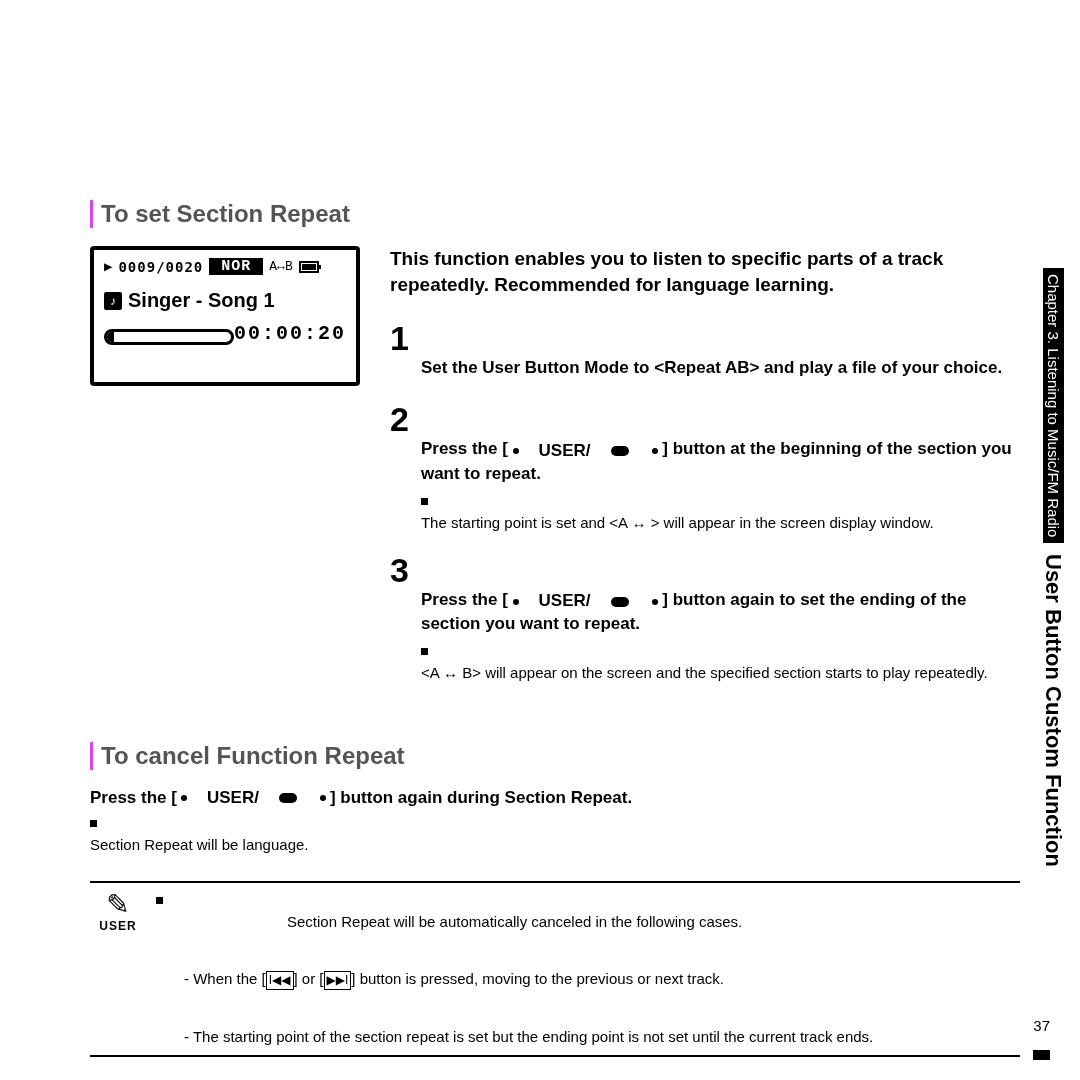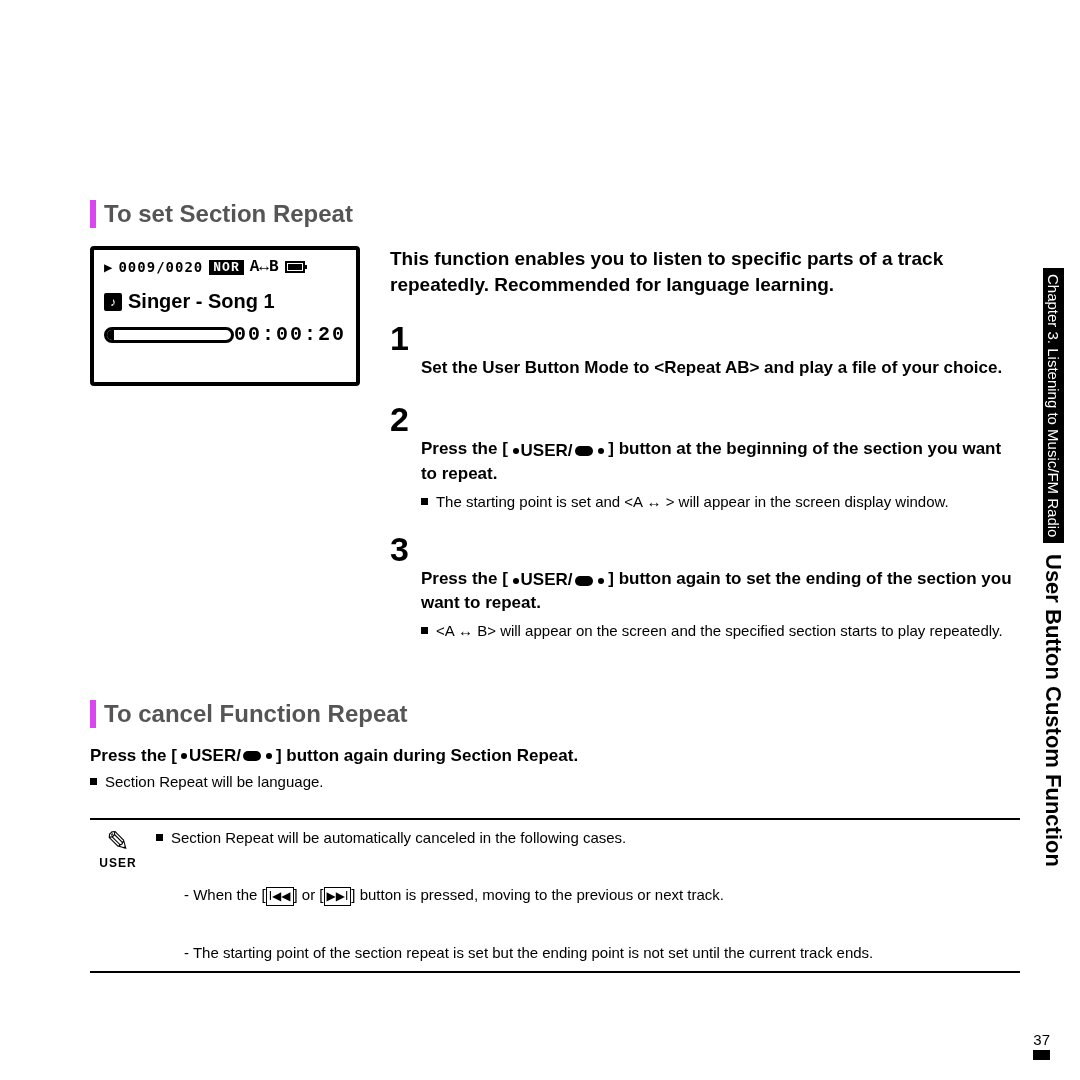--- a/index.html
+++ b/index.html
@@ -12,21 +12,21 @@
     position: relative;
   }
   .page {
     position: absolute;
     inset: 0;
     background: #fff;
     margin: 0;
     padding: 200px 60px 40px 90px;
   }
   .section-heading {
-    border-left: 6px solid #d946ef;
+    border-left: 3px solid #d946ef;
     padding-left: 8px;
     font-size: 24px;
     font-weight: bold;
     color: #555;
     margin-bottom: 18px;
   }
   .set-repeat { margin-bottom: 38px; }
   .set-layout { display: flex; gap: 30px; }
   .lcd {
     width: 270px; height: 140px;
@@ -39,43 +39,43 @@
     flex: 0 0 auto;
   }
   .lcd-top {
     display: flex; align-items: center; gap: 6px;
     font-size: 14px; font-weight: bold;
     margin-bottom: 14px;
   }
   .lcd-top .play { font-size: 14px; }
   .lcd-top .counter { letter-spacing: 1px; font-family: monospace; }
   .lcd-top .nor {
-    background:#000; color:#fff; padding:0 4px; font-size:13px;
+    background:#000; color:#fff; padding:0 12px; font-size:15px;
     letter-spacing:1px;
   }
-  .lcd-top .ab { font-size: 16px; font-weight: bold; }
+  .lcd-top .ab { font-size: 13px; font-weight: normal; }
   .lcd-top .batt {
     width: 20px; height: 12px; border: 2px solid #000; position: relative;
     display:inline-block;
   }
   .lcd-top .batt::after {
     content:""; position:absolute; right:-4px; top:2px; width:3px; height:4px; background:#000;
   }
   .lcd-top .batt .fill { position:absolute; inset:1px; background:#000; }
   .lcd-title {
     font-family: Arial, sans-serif; font-weight: bold; font-size: 20px;
     display:flex; align-items:center; gap:6px; margin-bottom: 10px;
   }
   .note-badge {
     width:18px; height:18px; background:#000; color:#fff; font-size:12px;
     display:inline-flex; align-items:center; justify-content:center;
     border-radius:2px;
   }
   .lcd-bottom {
-    display:flex; align-items:center; justify-content:space-between;
+    display:flex; align-items:flex-end; justify-content:space-between;
     margin-top: 8px;
   }
   .progress {
     width:130px; height:16px; border:3px solid #000; border-radius:8px;
     position:relative; overflow:hidden;
   }
   .progress .bar { position:absolute; left:0; top:0; bottom:0; width:6%; background:#000; }
   .lcd-time { font-size:20px; font-weight:bold; letter-spacing:2px; }
   .right-col { flex: 1; }
   .intro {
@@ -90,30 +90,31 @@
     flex: 0 0 auto;
   }
   .step-body { flex: 1; padding-top: 4px; margin-top: 32px; }
   .step-title {
     font-weight: bold; font-size: 17px; line-height: 1.35;
     margin-bottom: 6px;
   }
   .bullet {
     display:flex; gap:8px; font-size:15px; line-height:1.35;
     margin-bottom: 4px;
+    flex-direction: column;
   }
   .bullet .sq {
     width:7px; height:7px; background:#000; margin-top:6px; flex:0 0 auto;
   }
   .cancel-body {
     font-weight: bold; font-size: 17px; margin-bottom: 6px;
     display:flex; align-items:center; flex-wrap:wrap; gap:4px;
   }
   .user-btn-glyph {
-    display:inline-flex; align-items:center; gap:2px; font-weight:bold;
+    display:inline-flex; align-items:center; gap:20px; font-weight:bold;
   }
   .pill {
     display:inline-block; width:18px; height:10px; background:#000;
     border-radius:5px; vertical-align:middle;
   }
   .dot { display:inline-block; width:6px; height:6px; background:#000;
          border-radius:50%; vertical-align:middle; }
   .note-box {
     border-top: 2px solid #000;
     border-bottom: 2px solid #000;
@@ -135,21 +136,21 @@
   .side-tab .chapter {
     background:#000; padding:6px 2px; display:inline-block;
     font-weight:normal;
   }
   .side-tab .feature {
     font-weight:bold; color:#000; font-size:22px; margin-top:6px;
     display:inline-block;
   }
   .page-num {
     position:absolute; right:30px; bottom:20px; font-size:15px;
-    border-bottom: 10px solid #000; padding-bottom:2px;margin-top:16px;
+    border-bottom: 10px solid #000; padding-bottom:16px;margin-top:16px;
   }
   .skip-btn {
     display:inline-flex; align-items:center; font-size:12px;
     border:1px solid #000; padding:0 2px; font-family:Arial,sans-serif;
   }
 </style>
 </head>
 <body>
 
 <div class="page">

